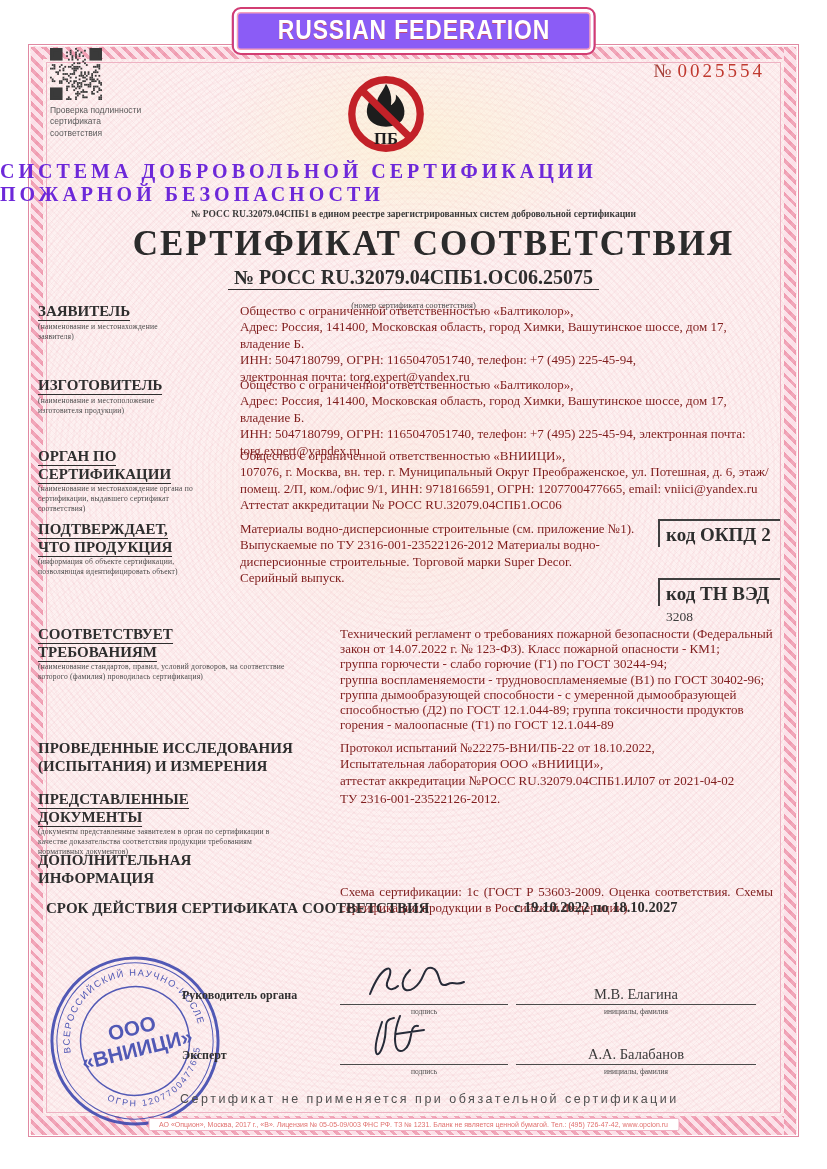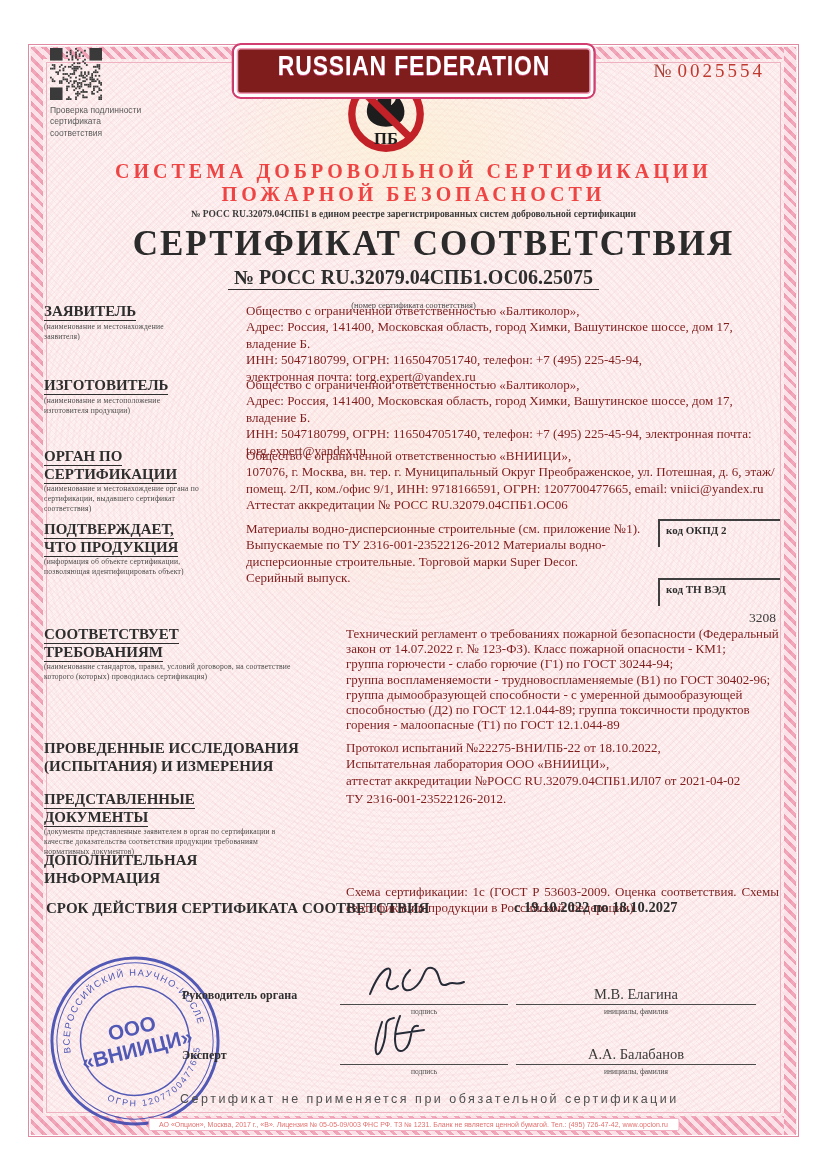--- a/index.html
+++ b/index.html
@@ -28,23 +28,23 @@
       #fbdde6; }
   .band-top    { left:31px; top:47px;   width:765px; height:12px; }
   .band-bottom { left:31px; top:1116px; width:765px; height:19px; }
   .band-left   { left:31px; top:47px;   width:12px;  height:1088px; }
   .band-right  { left:784px; top:47px;  width:12px;  height:1088px; }
   .frame-inner { position:absolute; left:46px; top:62px; width:735px; height:1051px;
                  border:1px solid #eeb2c3; }
 
   
   .banner { position:absolute; left:50%; top:7px; transform:translateX(-50%);
-            background:#7f1d1d; border:2.5px solid #d23d72; border-radius:9px;
+            background:#8b5cf6; border:2.5px solid #d23d72; border-radius:9px;
             box-shadow: inset 0 0 0 3px #ffffff, inset 0 0 0 4.5px #f4a0bd;
-            padding:6px 20px 15px; z-index:5;margin-top:36px; }
+            padding:6px 20px 7px; z-index:5; }
   .banner span { display:inline-block; font-family:"Liberation Sans","DejaVu Sans",sans-serif;
             font-weight:bold; font-size:27px; color:#ffffff; letter-spacing:1px;
             transform:scaleX(.85); transform-origin:center;
             text-shadow:0 1px 0 #c14a77; white-space:nowrap; }
 
   
   .qr-wrap { position:absolute; left:50px; top:48px; width:92px; z-index:3; }
   .qr { width:52px; height:52px; display:block; }
   .qr rect { fill:#3a3a3a; }
   .qr-caption { margin-top:5px; font-family:"Liberation Sans","DejaVu Sans",sans-serif;
@@ -52,52 +52,52 @@
 
   
   .serial { position:absolute; right:62px; top:60px; z-index:3;
             font-size:19px; color:#a8433c; }
   .serial .digits { color:#c0392f; letter-spacing:3px; margin-left:6px; }
 
   
   .fire { position:absolute; left:341px; top:70px; width:90px; height:88px; z-index:3; }
 
   
-  .sys-title { position:absolute; left:0; top:160px; width:100%; text-align:center; z-index:3;
-               font-weight:bold; font-size:20px; letter-spacing:4px; color:#ef4444; line-height:1.15; }
+  .sys-title { position:absolute; left:0; top:160px; width:100%; z-index:3;
+               font-weight:bold; font-size:20px; letter-spacing:4px; color:#6d28d9; line-height:1.15; }
   .sys-note  { position:absolute; left:0; top:209px; width:100%; text-align:center; z-index:3;
                font-weight:bold; font-size:9.5px; color:#3a3a3a; }
   .cert-title { position:absolute; left:0; top:224px; width:100%; text-align:center; z-index:3;
                 font-weight:bold; font-size:35px; letter-spacing:2px; color:#2b2b2b;padding-left:40px; }
   .cert-number { position:absolute; left:0; top:266px; width:100%; text-align:center; z-index:3;
                  font-weight:bold; font-size:20px; color:#2e2e2e; }
   .cert-number span { border-bottom:1.5px solid #2e2e2e; padding:0 6px 1px; }
   .cert-number-caption { position:absolute; left:0; top:300px; width:100%; text-align:center; z-index:3;
                  font-size:8.5px; color:#4a4a4a; }
 
   
-  .section { position:absolute; left:44px; width:735px; display:grid; column-gap:8px; z-index:3;gap:46px; }
+  .section { position:absolute; left:38px; width:735px; display:grid; column-gap:8px; z-index:3;gap:46px; }
   .secA { grid-template-columns:156px 1fr; }
   .secB { grid-template-columns:256px 1fr; }
   .sec-label { font-weight:bold; font-size:15px; line-height:1.18; color:#2e2e2e; }
   .sec-label .lbl-line { display:inline; }
   .sec-label.u .lbl-line { border-bottom:1.5px solid #2e2e2e; }
   .sec-label .lbl-line { padding-bottom:1px; }
   .sec-sub { font-size:7.6px; font-weight:normal; line-height:1.3; color:#4a4a4a; margin-top:1px;
              letter-spacing:.2px; }
   .sec-content { font-size:13px; line-height:1.26; color:#7f1d1d; white-space:pre-line; }
   .sec-content.tight { line-height:1.17; }
   .sec-content.just { white-space:normal; text-align:justify;margin-top:32px; }
 
   
   .code-box { position:absolute; left:658px; width:122px; z-index:4;
               border-top:2px solid #3f3f3f; padding:3px 4px 0 8px; }
   .code-box::before { content:""; position:absolute; left:0; top:0; width:2px; height:26px; background:#3f3f3f; }
-  .code-box .cb-label { font-weight:bold; font-size:11px; color:#2e2e2e; }
-  .code-box .cb-value { font-size:13.5px; color:#3c3c3c; text-align:right; margin-top:15px; }
+  .code-box .cb-label { font-weight:bold; font-size:19px; color:#2e2e2e; }
+  .code-box .cb-value { font-size:13.5px; color:#3c3c3c; text-align:left; margin-top:4px; }
 
   
   .validity { position:absolute; left:46px; top:899px; width:735px; z-index:3; }
   .validity .v-label { font-weight:bold; font-size:15px; color:#2e2e2e; }
   .validity .v-value { position:absolute; left:468px; top:0; font-weight:bold; font-size:14.5px; color:#2e2e2e; }
 
   
   .sig-role { position:absolute; left:182px; font-weight:bold; font-size:12px; color:#2e2e2e; z-index:4; }
   .sig-line { position:absolute; width:168px; border-top:1.2px solid #4a4a4a; z-index:3; }
   .sig-line .cap, .name-line .cap { display:block; text-align:center; font-size:7.5px; color:#4a4a4a; margin-top:2px; }
@@ -417,21 +417,21 @@
 </div>
 <div class="code-box" style="top:578px">
   <div class="cb-label">код ТН ВЭД</div>
   <div class="cb-value">3208</div>
 </div>
 
 <div class="section secB" style="top:626px">
   <div class="sec-label u" style="width:250px">
     <span class="lbl-line">СООТВЕТСТВУЕТ</span><br>
     <span class="lbl-line">ТРЕБОВАНИЯМ</span>
-    <div class="sec-sub">(наименование стандартов, правил, условий договоров, на соответствие которого (которых) проводилась сертификация)</div>
+    <div class="sec-sub">(наименование стандартов, правил, условий договоров, на соответствие которого (фамилия) проводилась сертификация)</div>
   </div>
   <div class="sec-content tight">Технический регламент о требованиях пожарной безопасности (Федеральный закон от 14.07.2022 г. № 123-ФЗ). Класс пожарной опасности - КМ1;
 группа горючести - слабо горючие (Г1) по ГОСТ 30244-94;
 группа воспламеняемости - трудновоспламеняемые (В1) по ГОСТ 30402-96;
 группа дымообразующей способности - с умеренной дымообразующей способностью (Д2) по ГОСТ 12.1.044-89; группа токсичности продуктов горения - малоопасные (Т1) по ГОСТ 12.1.044-89</div>
 </div>
 
 <div class="section secB" style="top:740px">
   <div class="sec-label">
     <span class="lbl-line">ПРОВЕДЕННЫЕ ИССЛЕДОВАНИЯ</span><br>

